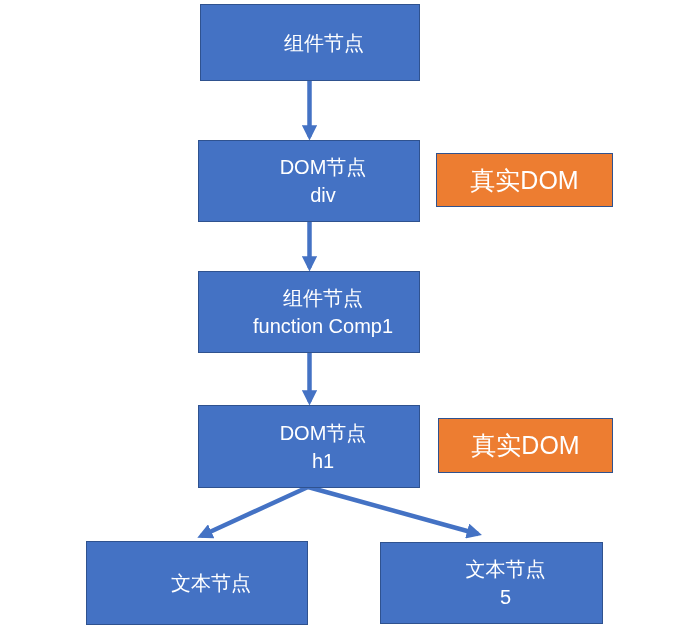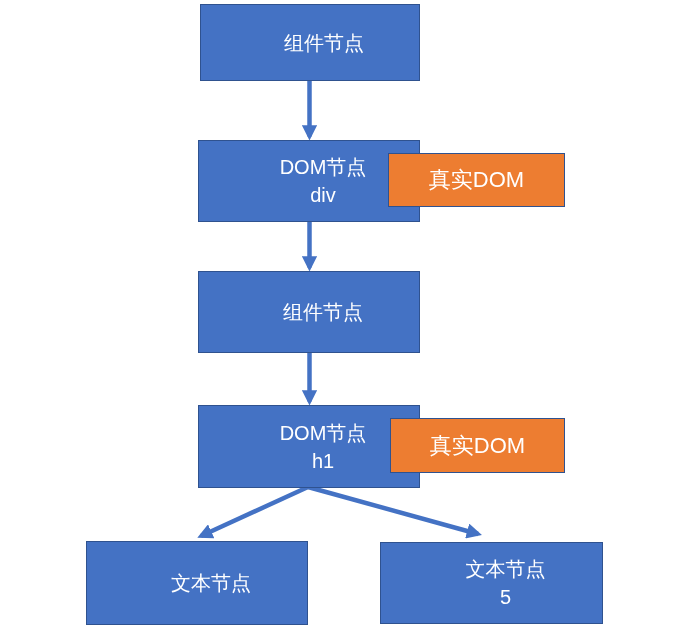--- a/index.html
+++ b/index.html
@@ -23,21 +23,21 @@
     font-size: 20px; line-height: 28px; text-align: center;
     white-space: nowrap;
     padding-left: 28px;
   }
   .badge {
     position: absolute; z-index: 3; box-sizing: border-box;
     display: flex; align-items: center; justify-content: center;
     background: var(--badge-fill, #ED7D31);
     border: 1.5px solid var(--badge-border, #2F528F);
     color: var(--text, #ffffff);
-    font-size: 22px; white-space: nowrap;
+    font-size: 25px; white-space: nowrap; margin-left: 48px;
   }
   
   .n-app        { left: 200px; top: 4px;   width: 220px; height: 77px; }
   .n-div        { left: 198px; top: 140px; width: 222px; height: 82px; }
   .n-comp1      { left: 198px; top: 271px; width: 222px; height: 82px; }
   .n-h1         { left: 198px; top: 405px; width: 222px; height: 83px; }
   .n-text-comp1 { left: 86px;  top: 541px; width: 222px; height: 84px; }
   .n-text-5     { left: 380px; top: 542px; width: 223px; height: 82px; }
   .b-div { left: 388px; top: 153px; width: 177px; height: 54px; }
   .b-h1  { left: 390px; top: 418px; width: 175px; height: 55px; }
@@ -67,20 +67,21 @@
   <div class="node n-div">
     <span>DOM节点</span>
     <span>div</span>
   </div>
   <div class="badge b-div">
     <span>真实DOM</span>
   </div>
 
   <div class="node n-comp1">
     <span>组件节点</span>
+    <span>function Comp1</span>
   </div>
 
   <div class="node n-h1">
     <span>DOM节点</span>
     <span>h1</span>
   </div>
   <div class="badge b-h1">
     <span>真实DOM</span>
   </div>
 

